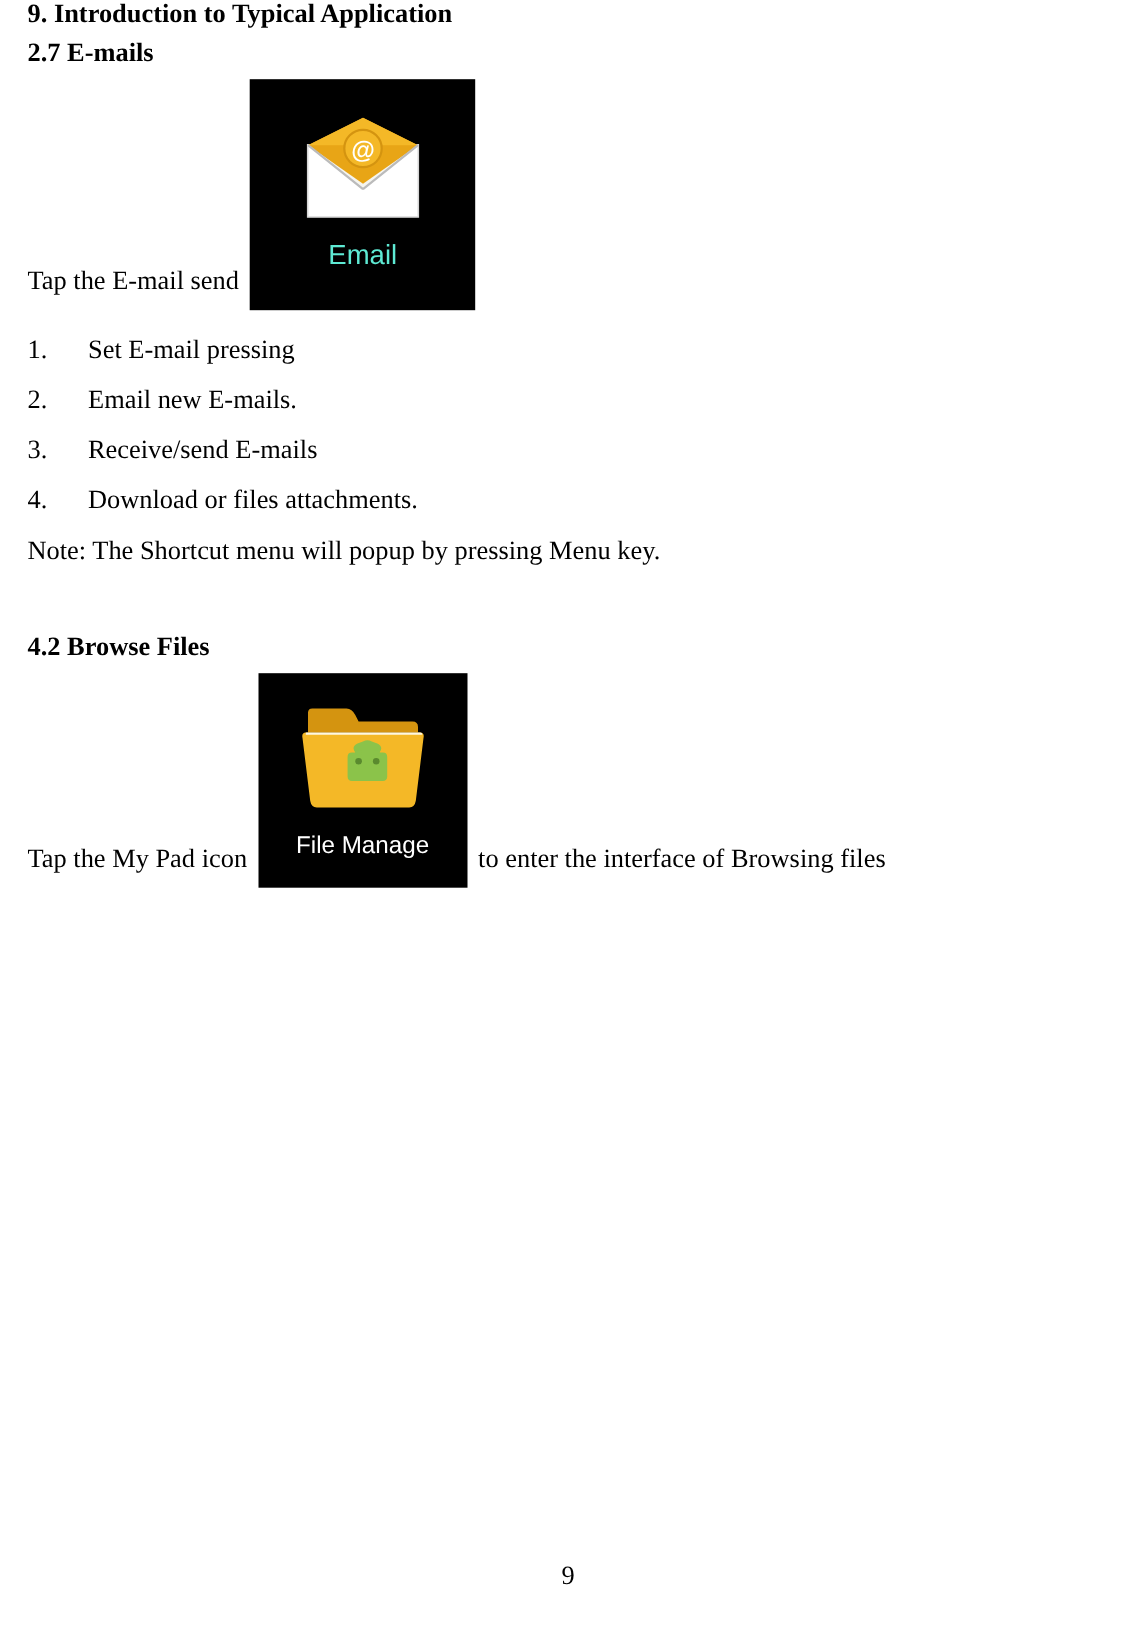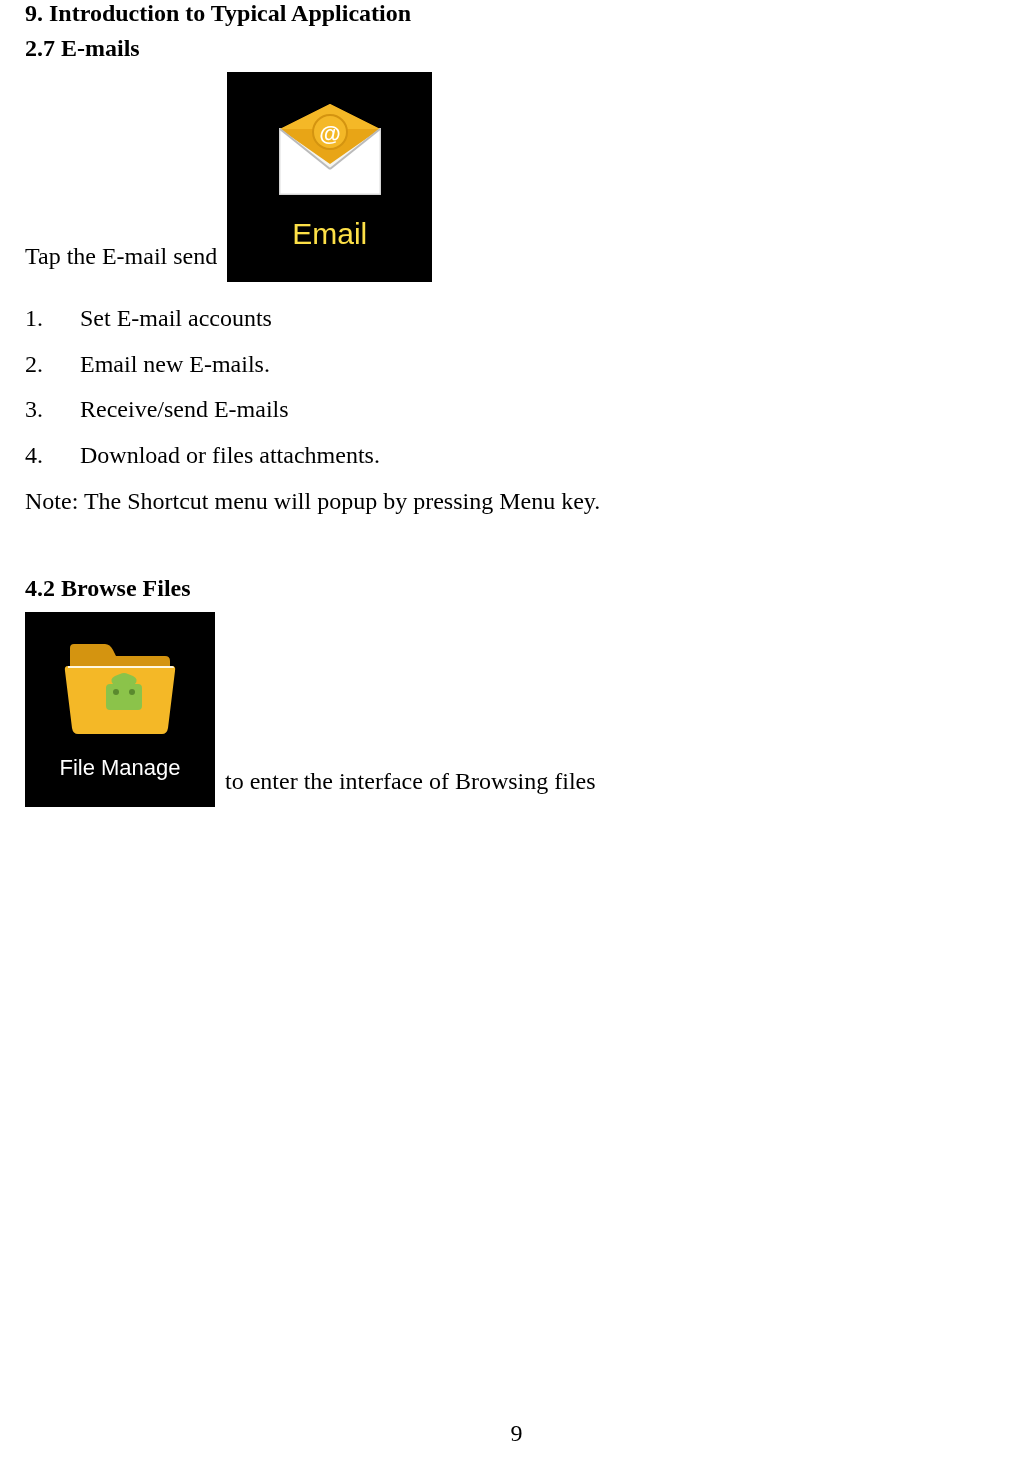--- a/index.html
+++ b/index.html
@@ -50,23 +50,23 @@
     .email-envelope {
       width: 120px;
       height: 100px;
       position: relative;
     }
     .email-envelope svg {
       width: 100%;
       height: 100%;
     }
     .email-label {
-      color: #fde047;
+      color: #5eead4;
       font-family: Arial, sans-serif;
-      font-size: 30px;
+      font-size: 25px;
     }
     .file-icon-box {
       background: #000;
       width: 190px;
       height: 195px;
       display: flex;
       flex-direction: column;
       align-items: center;
       justify-content: center;
       gap: 10px;
@@ -129,31 +129,32 @@
         <line x1="110" y1="30" x2="60" y2="70" stroke="#bbb" stroke-width="2"></line>
         <circle cx="60" cy="33" r="17" fill="#f4b827" stroke="#d49410" stroke-width="2"></circle>
         <text x="60" y="42" text-anchor="middle" font-size="22" fill="#fff" font-weight="bold" font-family="Arial">@</text>
       </svg>
     </div>
     <span class="email-label">Email</span>
   </div>
 </div>
 
 <ol class="ordered-list">
-  <li>Set E-mail accounts</li>
+  <li>Set E-mail pressing</li>
   <li>Email new E-mails.</li>
   <li>Receive/send E-mails</li>
   <li>Download or files attachments.</li>
 </ol>
 
 <p class="note-text">Note: The Shortcut menu will popup by pressing Menu key.</p>
 
 <h3 class="subsection-heading">4.2 Browse Files</h3>
 
 <div class="inline-para">
+  <span class="text-part">Tap the My Pad    icon</span>
   <div class="file-icon-box">
     <svg class="folder-svg" viewBox="0 0 120 105">
       <path d="M 10 25 L 10 12 Q 10 8 14 8 L 45 8 Q 50 8 53 14 L 56 20 L 105 20 Q 110 20 110 25 L 110 30 L 10 30 Z" fill="#d49410"></path>
       <path d="M 8 30 L 112 30 Q 116 30 115 35 L 108 92 Q 107 98 102 98 L 18 98 Q 13 98 12 92 L 5 35 Q 4 30 8 30 Z" fill="#f4b827"></path>
       <path d="M 8 30 L 112 30 Q 114 30 114 32 L 8 32 Z" fill="#fff8e0"></path>
       <path d="M 53 48 Q 49 43 55 40 L 60 38 Q 64 36 68 38 L 73 40 Q 79 43 75 48 L 78 48 Q 82 48 82 52 L 82 70 Q 82 74 78 74 L 50 74 Q 46 74 46 70 L 46 52 Q 46 48 50 48 Z" fill="#8bc34a"></path>
       <circle cx="56" cy="56" r="3" fill="#5a8a2e"></circle>
       <circle cx="72" cy="56" r="3" fill="#5a8a2e"></circle>
       <rect x="53" y="46" width="6" height="4" rx="2" fill="#8bc34a"></rect>
       <rect x="69" y="46" width="6" height="4" rx="2" fill="#8bc34a"></rect>

